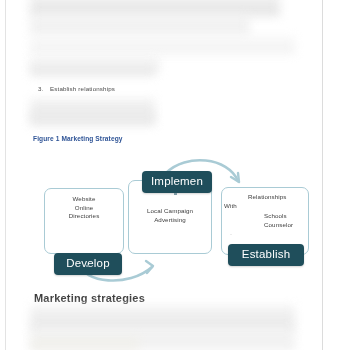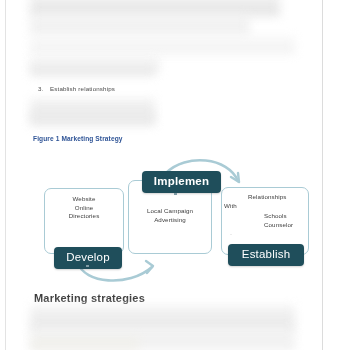--- a/index.html
+++ b/index.html
@@ -100,22 +100,22 @@
     color:#ffffff;
     border-radius:4px;
     font-size:11.5px;
     line-height:1;
     display:flex;align-items:center;justify-content:center;
     letter-spacing:.2px;
     box-shadow:0 1px 2px rgba(0,0,0,.18);
     overflow:hidden;
     white-space:nowrap;
   }
-  .badge-develop{left:54px;top:92px;width:68px;height:22px;}
-  .badge-implement{left:142px;top:16px;width:79px;height:22px;font-weight:bold;}
+  .badge-develop{left:54px;top:98px;width:68px;height:22px;}
+  .badge-implement{left:142px;top:16px;width:70px;height:22px;}
   .badge-establish{left:228px;top:89px;width:76px;height:22px;}
 
   .badge-tick{
     position:absolute;width:3px;height:2px;background:#7f9aa3;
   }
   .tick-1{left:86px;top:110px;}
   .tick-2{left:174px;top:38px;}
 </style>
 </head>
 <body>

